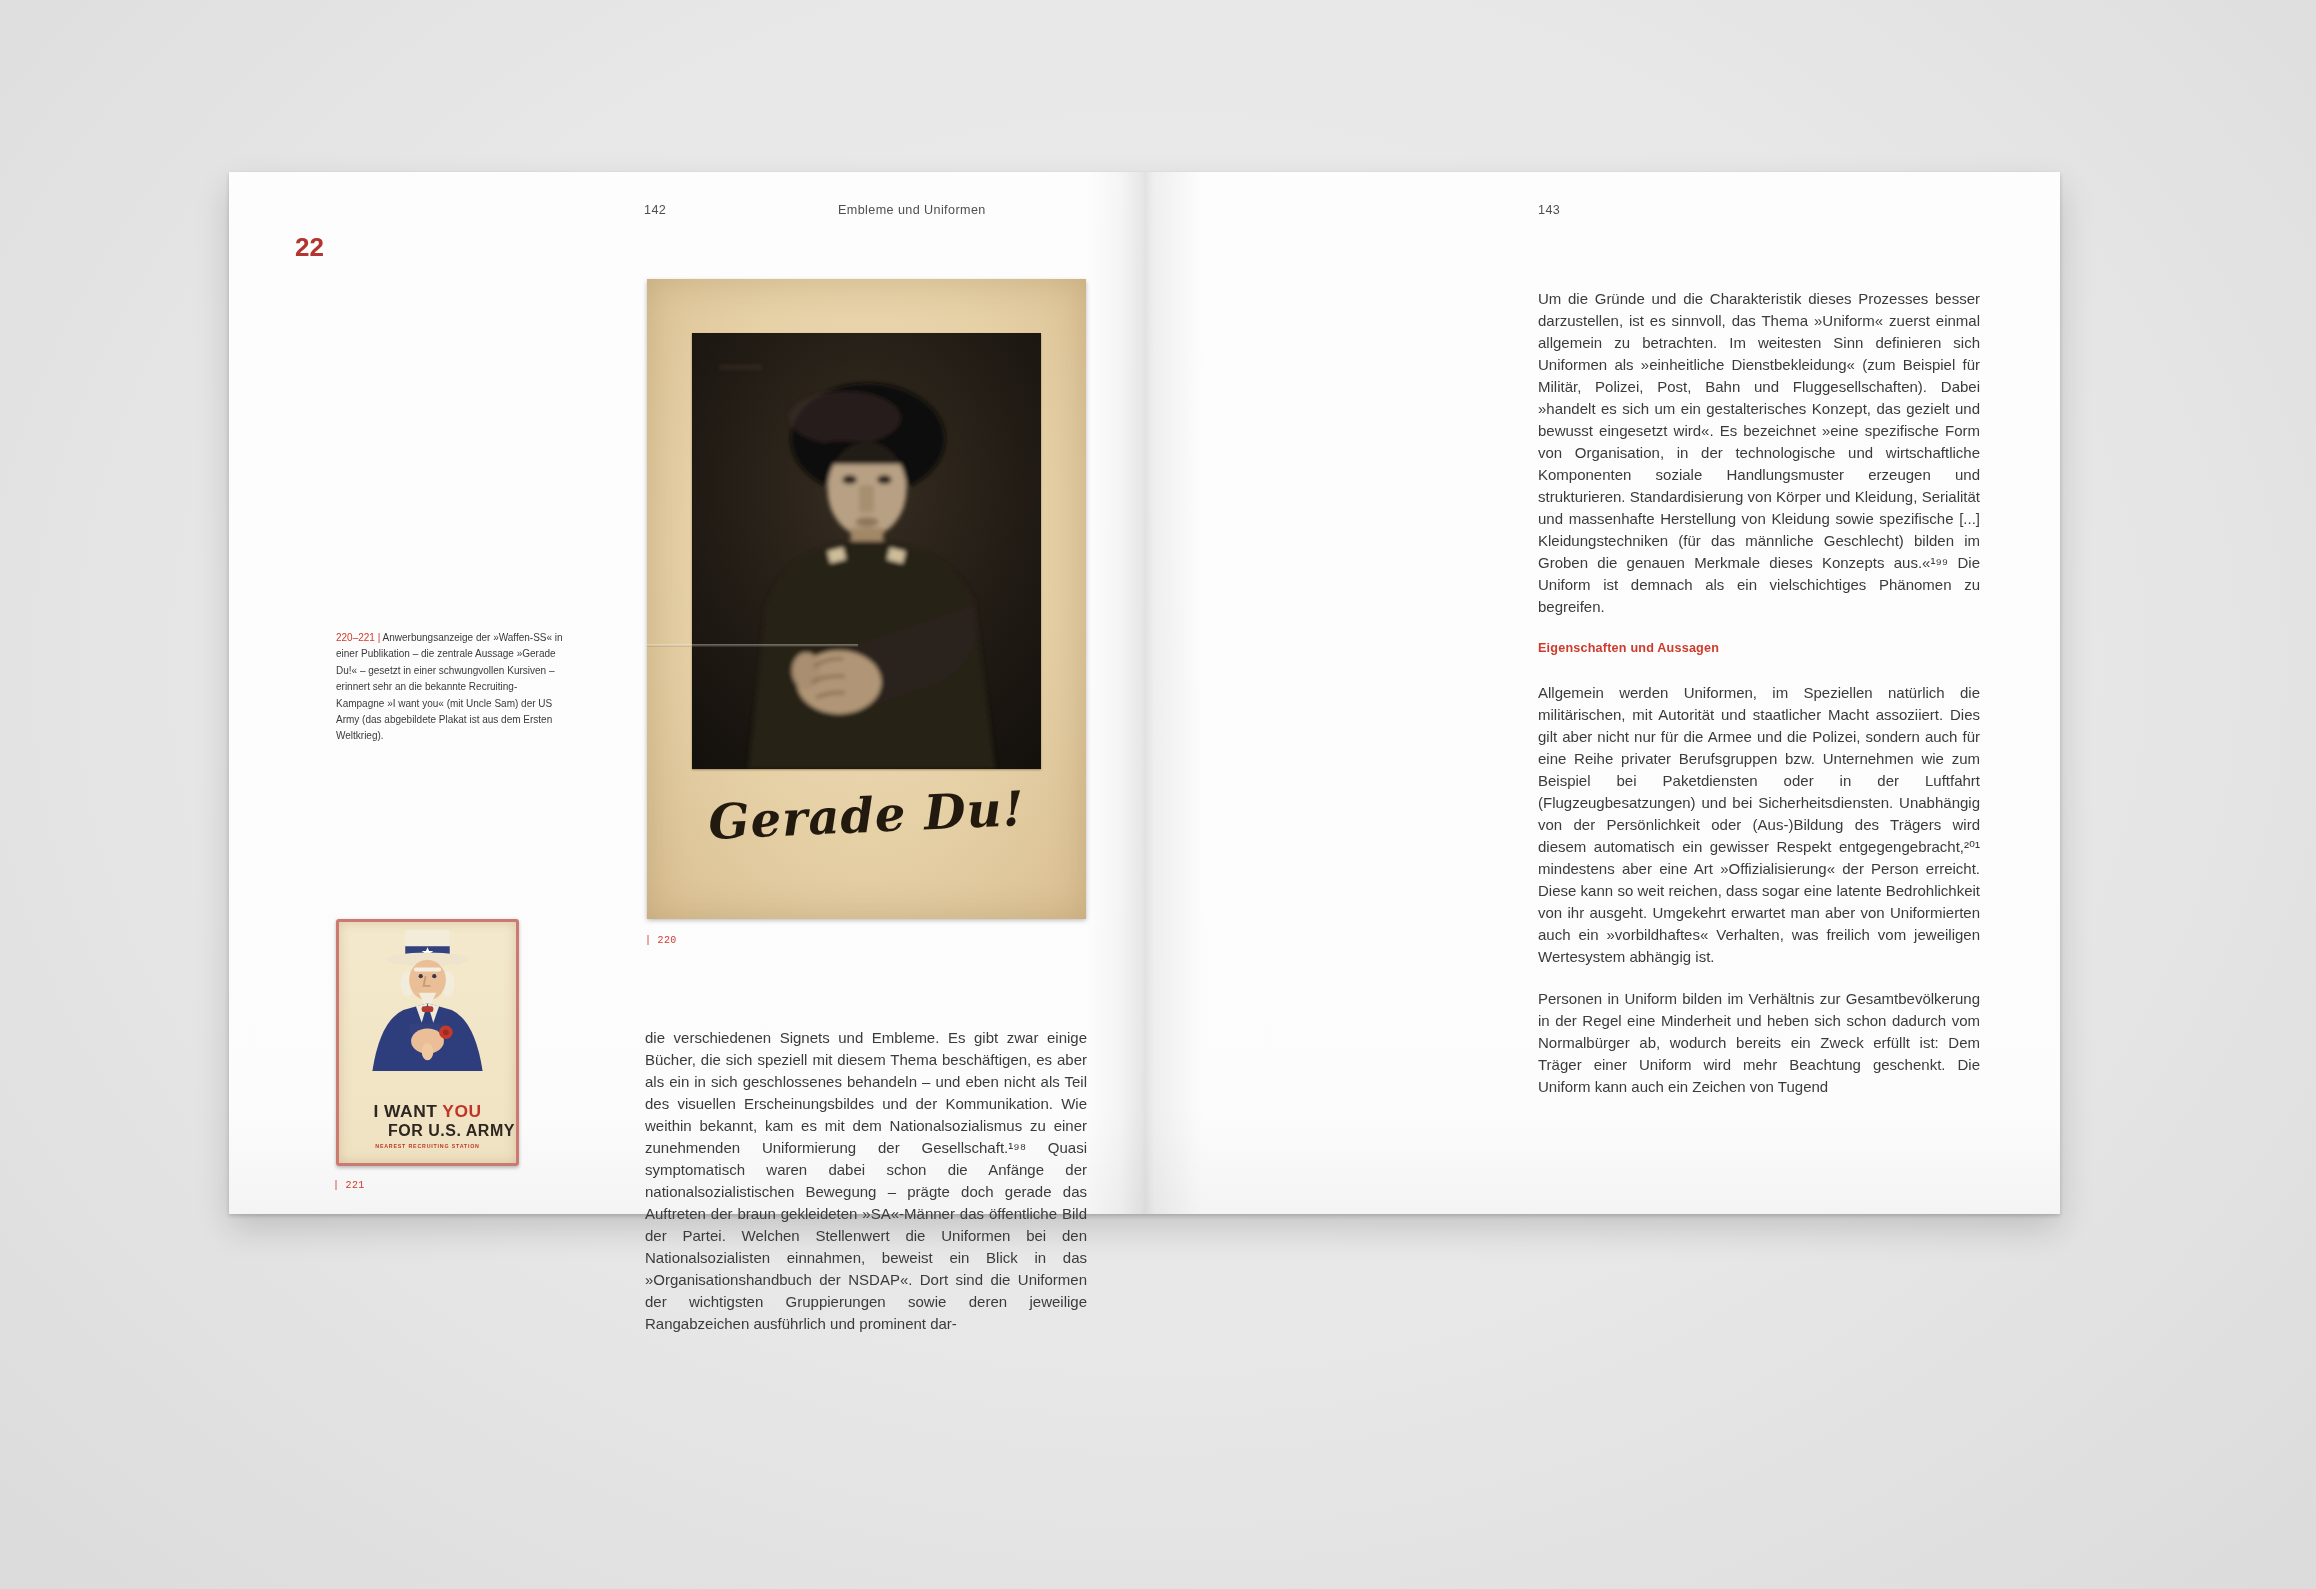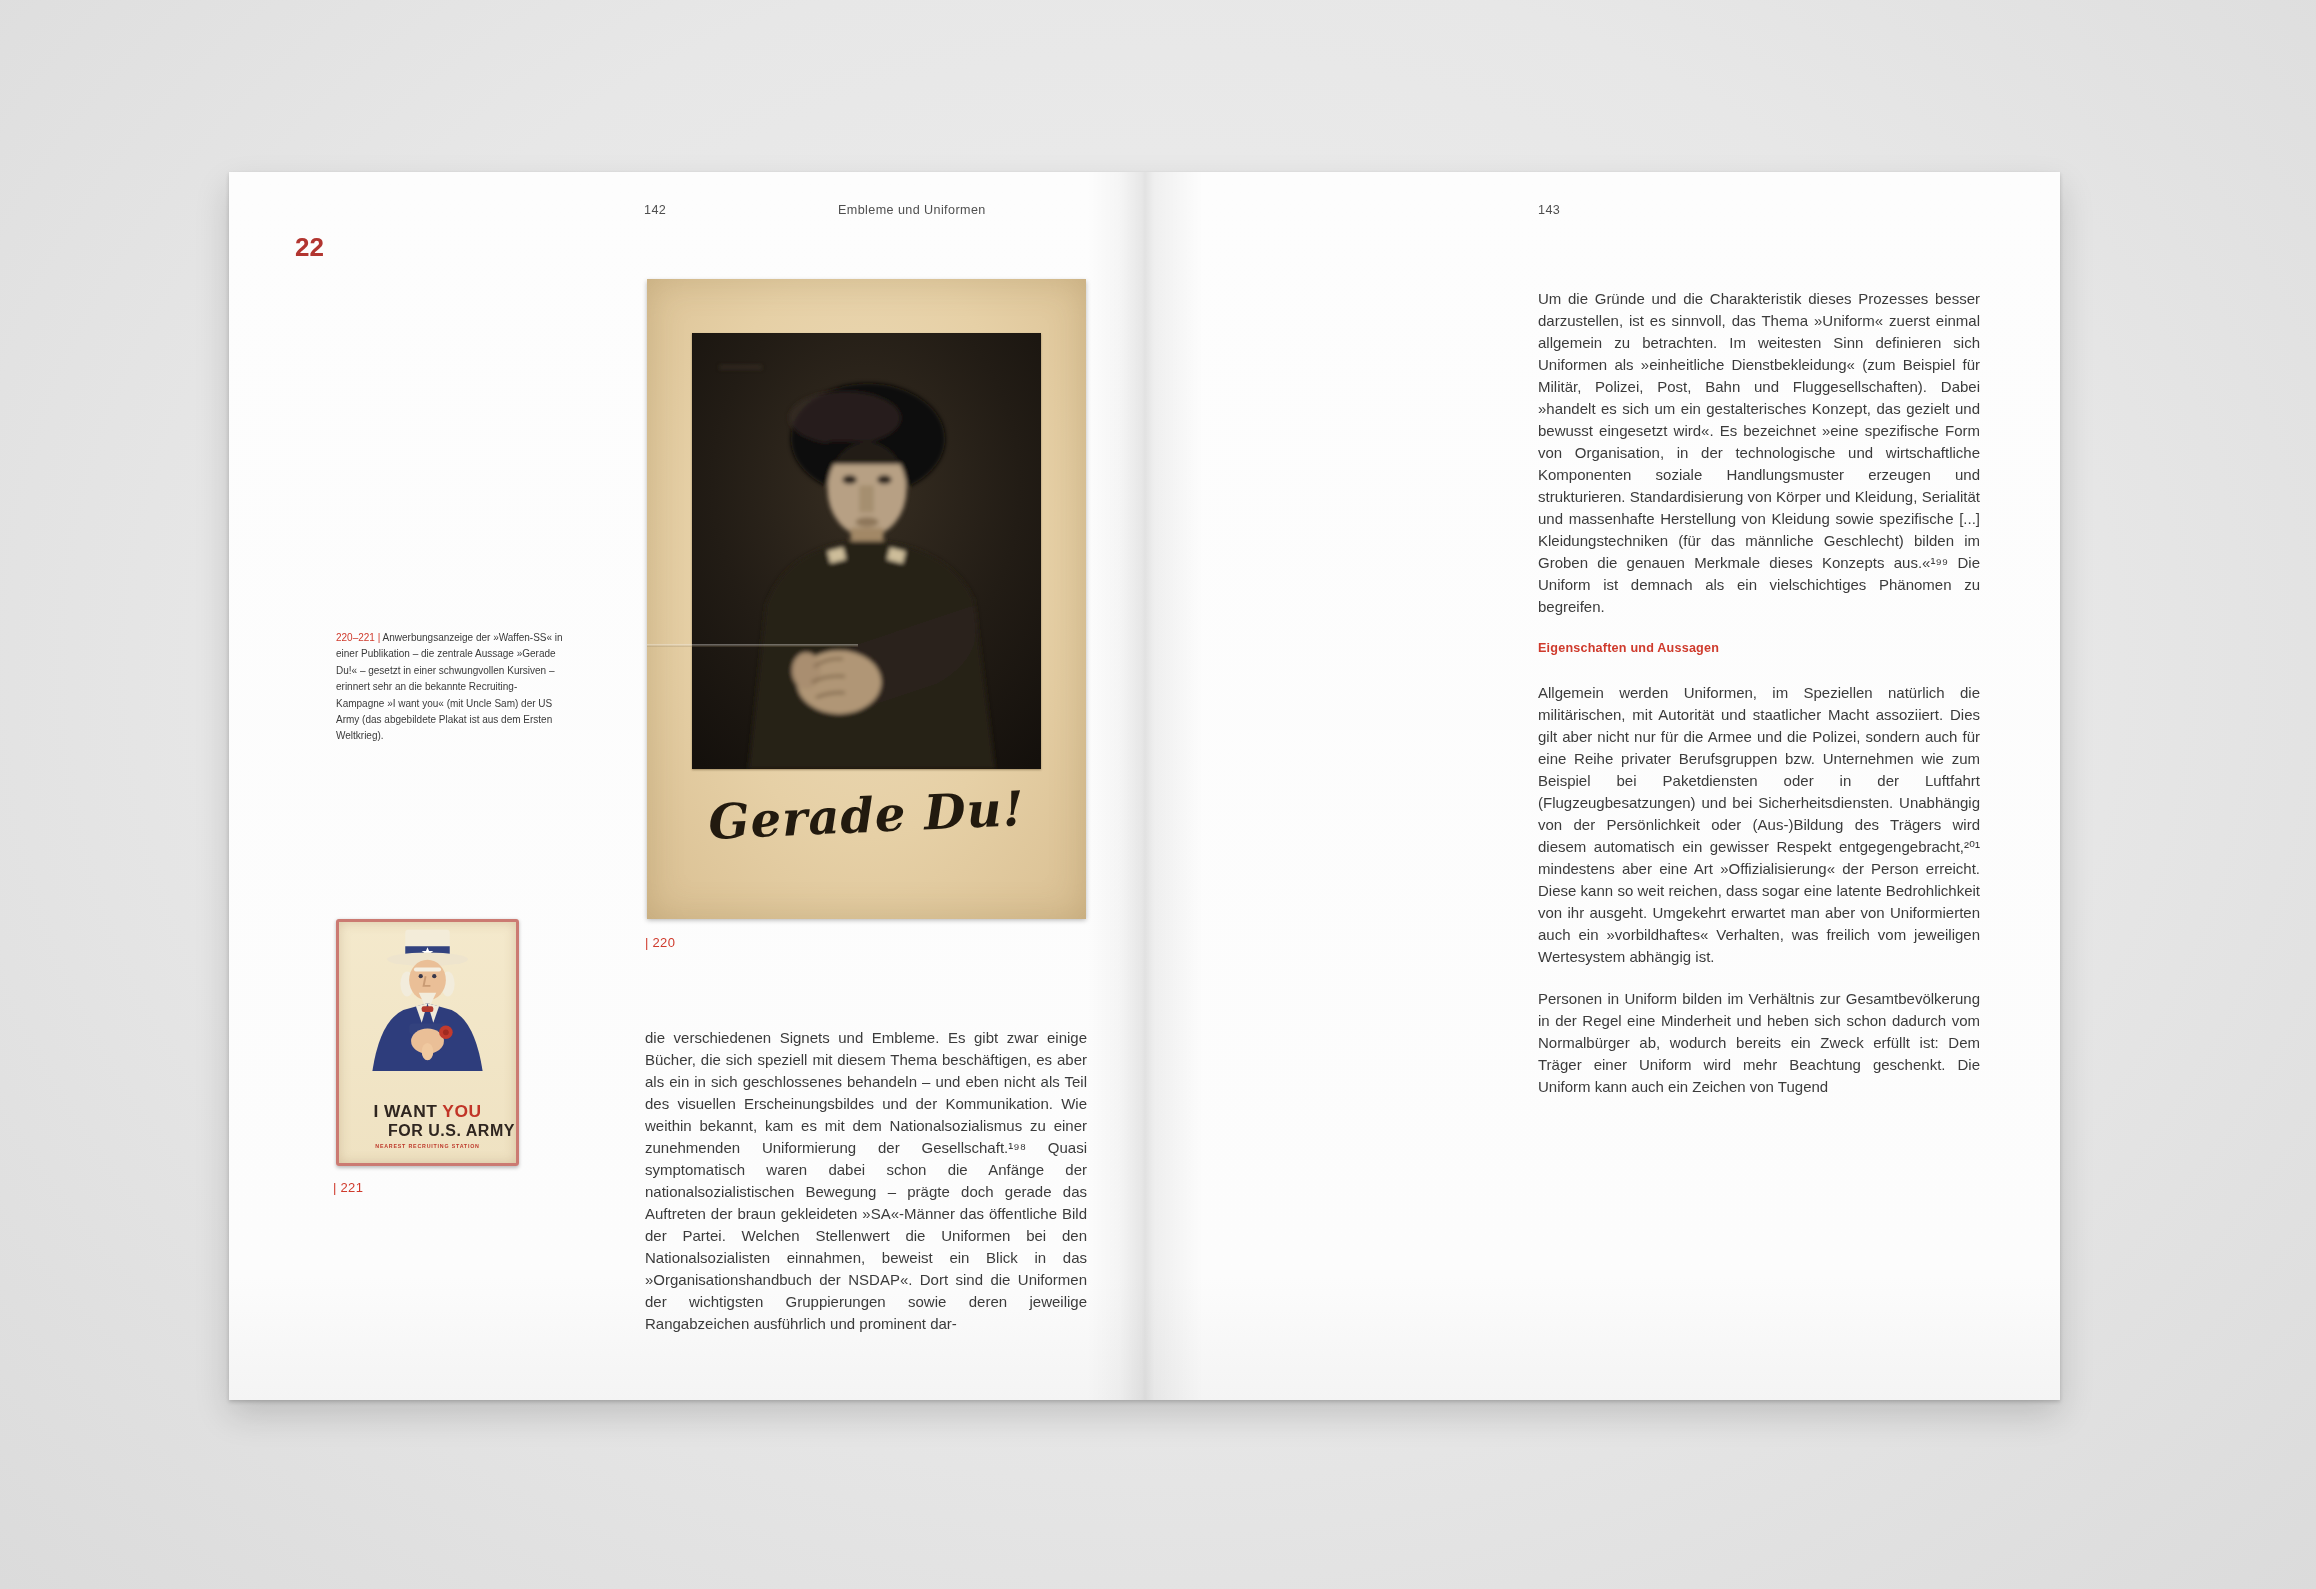--- a/index.html
+++ b/index.html
@@ -3,21 +3,21 @@
 <meta charset="utf-8">
 <style>
   html,body{margin:0;padding:0;}
   .stage{
     position:relative;width:2316px;height:1589px;overflow:hidden;
     background:radial-gradient(ellipse at 50% 42%, #eeeeee 0%, #e7e7e7 55%, #dbdbdb 100%);
     font-family:"Liberation Sans","DejaVu Sans",sans-serif;
     color:#3b3b3b;
   }
   .spread{
-    position:absolute;left:229px;top:172px;width:1831px;height:1228px;
+    position:absolute;left:229px;top:172px;width:1831px;height:1042px;
     background:linear-gradient(180deg,#fdfdfd 0%,#fcfcfc 90%,#f4f4f4 100%);
     box-shadow:0 1.9px 3.9px rgba(0,0,0,.18), 0 15.4px 33px rgba(0,0,0,.16);
   }
   .spine-shadow{
     position:absolute;left:50%;top:0;bottom:0;width:116px;transform:translateX(-50%);
     background:linear-gradient(90deg, rgba(0,0,0,0) 0%, rgba(0,0,0,.03) 28%,
       rgba(0,0,0,.085) 47%, rgba(0,0,0,.105) 50%, rgba(0,0,0,.055) 58%, rgba(0,0,0,0) 100%);
     pointer-events:none;
   }
   .hdr{position:absolute;font-size:12.6px;letter-spacing:0.4px;color:#4f4f4f;}
@@ -35,21 +35,21 @@
   }
   .gd-crease{position:absolute;left:0;top:57%;width:48%;height:2.9px;
     background:linear-gradient(180deg, rgba(255,255,255,.4), rgba(110,85,45,.22));}
   .gd-photo{position:absolute;left:45px;top:54px;width:349px;height:436px;background:#15110d;
     box-shadow:0 1px 1.9px rgba(60,40,10,.4);}
   .gd-photo svg{display:block;width:100%;height:100%;}
   .gd-slogan{position:absolute;left:0;right:0;top:508px;text-align:center;
     font-family:"DejaVu Serif","Liberation Serif",serif;font-style:italic;font-weight:700;
     font-size:48px;letter-spacing:1px;color:#221a0f;transform:rotate(-2.5deg);}
 
-  .fig-cap{position:absolute;font-size:13px;color:#cf3a2c;letter-spacing:0.3px;}
+  .fig-cap{position:absolute;font-size:10px;color:#cf3a2c;letter-spacing:0.3px;font-family:Liberation Mono, monospace;}
 
   .poster-us{
     position:absolute;left:107px;top:747px;width:183px;height:247px;box-sizing:border-box;
     background:linear-gradient(180deg,#f4e9cc 0%,#efe2c2 100%);
     border:3.9px solid #cb7a72;border-radius:2.9px;
     box-shadow:0 1.9px 3.9px rgba(0,0,0,.25), inset 0 0 11.6px rgba(140,100,60,.25);
   }
   .us-figure{position:absolute;left:0;top:1.9px;width:100%;height:147px;}
   .us-figure svg{display:block;width:100%;height:100%;}
   .us-text{position:absolute;left:0;right:0;bottom:13.5px;text-align:center;line-height:1.12;}

